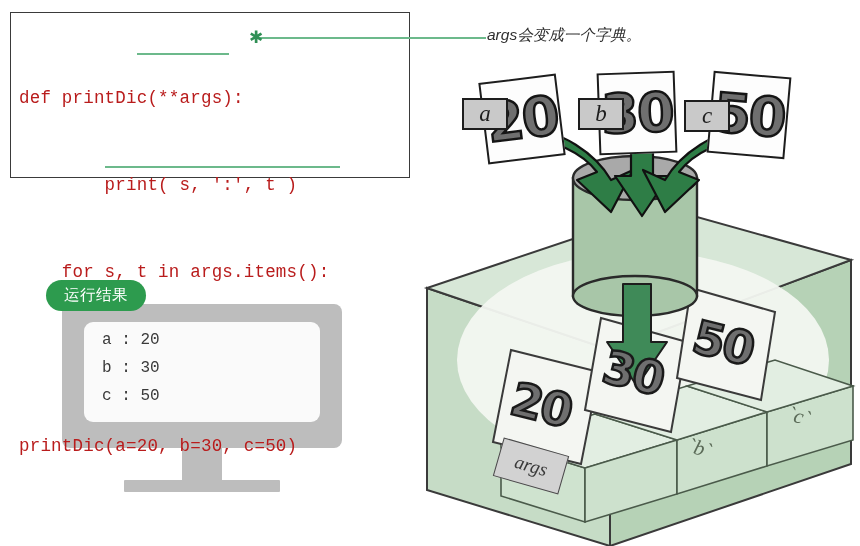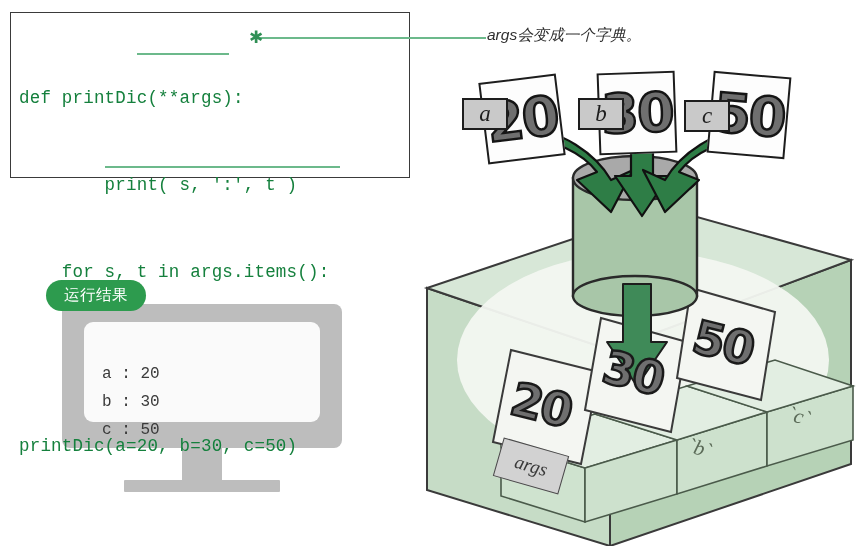--- a/index.html
+++ b/index.html
@@ -12,21 +12,21 @@
 
   
   .code-panel{
     position:absolute;left:10px;top:12px;width:400px;height:166px;
     border:1.6px solid #3a3a3a;background:#ffffff;box-sizing:border-box;
     z-index:5;
   }
   .code-lines{
     position:absolute;left:8px;top:13px;
     font-family:"Liberation Mono","DejaVu Sans Mono",monospace;
-    font-size:17.5px;line-height:29px;color:#15803d;white-space:pre;
+    font-size:17.5px;line-height:29px;color:#b91c1c;white-space:pre;
     letter-spacing:.2px;
   }
   .code-lines div{height:29px;}
 
   
   .ul{position:absolute;height:2px;background:#6cb98b;z-index:6;}
   #ul-args{left:137px;top:53px;width:92px;}
   #ul-kwargs{left:105px;top:166px;width:235px;}
 
   
@@ -52,21 +52,21 @@
   .badge{
     position:absolute;left:-16px;top:-10px;z-index:6;
     background:#2d9b4e;color:#ffffff;border-radius:17px;
     padding:7px 18px 8px;font-size:15.5px;line-height:1;
     font-family:"Liberation Sans","DejaVu Sans",sans-serif;
     letter-spacing:.5px;white-space:nowrap;
   }
   .screen-text{
     position:absolute;left:40px;top:36px;z-index:5;
     font-family:"Liberation Mono","DejaVu Sans Mono",monospace;
-    font-size:16px;line-height:28px;color:#3a3a3a;white-space:pre;margin-top:34px;
+    font-size:16px;line-height:28px;color:#3a3a3a;white-space:pre;
   }
 
   
   .illus{position:absolute;left:415px;top:60px;width:445px;height:486px;}
 
   
   .card{position:absolute;}
   .card .sheet{
     position:absolute;left:0;top:0;width:100%;height:100%;
     background:#fdfdfd;border:2.4px solid #1d1d1d;box-sizing:border-box;

